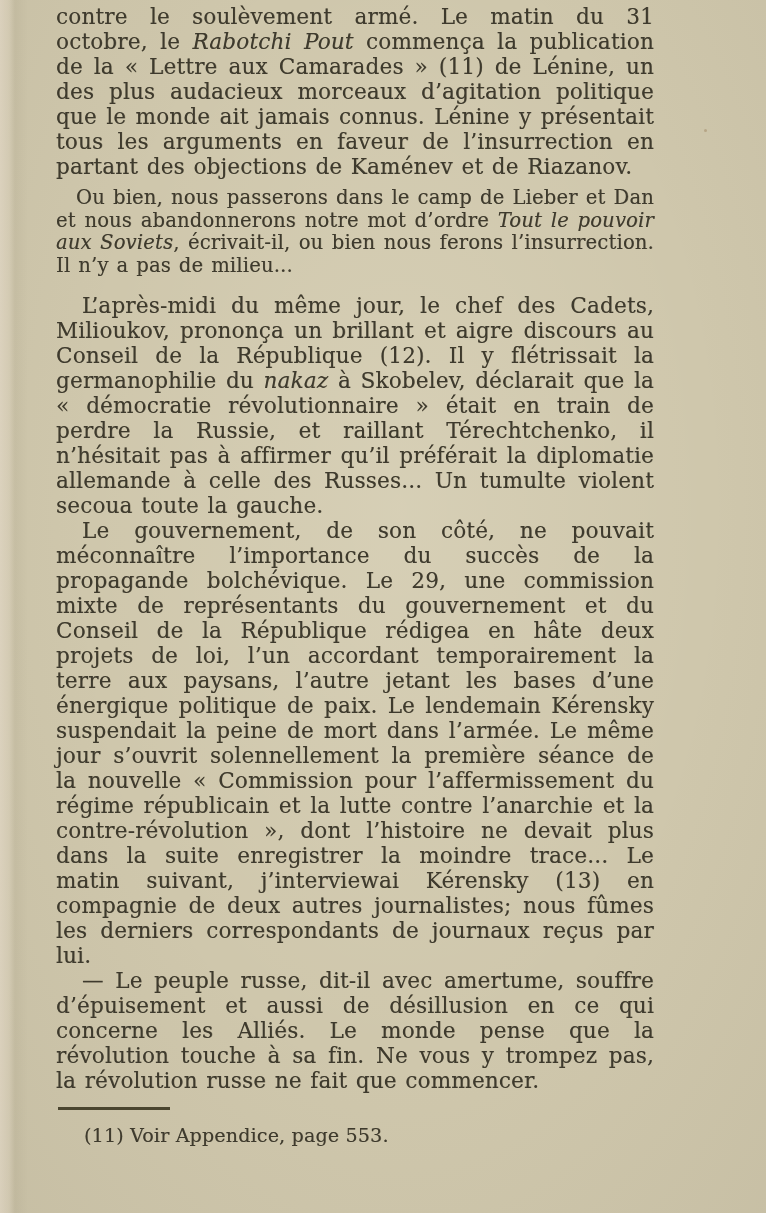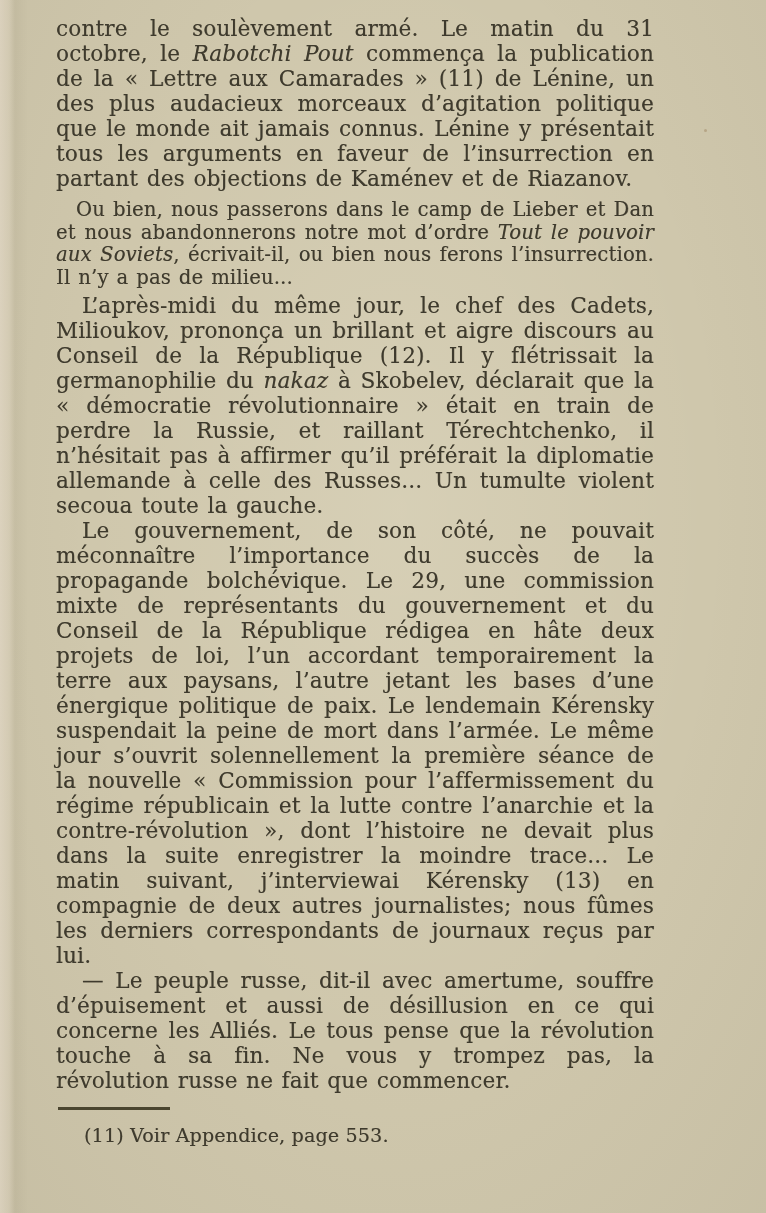--- a/index.html
+++ b/index.html
@@ -14,38 +14,38 @@
     background-image:
       linear-gradient(90deg, rgba(232,221,206,0.55) 0px, rgba(232,221,206,0.28) 9px, rgba(70,60,40,0.05) 15px, rgba(70,60,40,0.0) 28px),
       radial-gradient(ellipse at 52% 42%, rgba(255,250,233,0.16) 0%, rgba(255,250,233,0.0) 55%, rgba(70,60,40,0.06) 100%);
     font-family: "DejaVu Serif", "Liberation Serif", serif;
     color: #3e3a2d;
   }
   .page {
     box-sizing: border-box;
     width: 708px;
     height: 1213px;
-    padding: 16px 54px 0 56px;
+    padding: 4px 54px 0 56px;
     position: relative;
   }
   .body-text p {
     margin: 0;
     font-size: 21.5px;
     line-height: 25px;
     text-align: justify;
     letter-spacing: 0.2px;
     word-spacing: 1.5px;
     text-indent: 26px;
     text-shadow: 0.35px 0.25px 0.4px rgba(62,56,40,0.45);
   }
   .body-text p.no-indent { text-indent: 0; }
   .body-text p.p-quote {
     font-size: 19.5px;
     line-height: 22.5px;
-    margin: 8px 0 4px 0;
+    margin: 8px 0 16px 0;
     text-indent: 20px;
   }
   .it { font-style: italic; }
   .footnote-rule {
     width: 112px;
     height: 3px;
     background: #4a452f;
     margin: 14px 0 11px 2px;
   }
   .footnotes p {
@@ -74,21 +74,21 @@
   <article class="body-text">
 
     <p class="no-indent"><span>contre le soulèvement armé. Le matin du 31 octobre, le </span><span class="it">Rabotchi Pout</span><span> commença la publication de la « Lettre aux Camarades » (11) de Lénine, un des plus audacieux morceaux d’agitation politique que le monde ait jamais connus. Lénine y présentait tous les arguments en faveur de l’insurrection en partant des objections de Kaménev et de Riazanov.</span></p>
 
     <p class="p-quote"><span>Ou bien, nous passerons dans le camp de Lieber et Dan et nous abandonnerons notre mot d’ordre </span><span class="it">Tout le pouvoir aux Soviets</span><span>, écrivait-il, ou bien nous ferons l’insurrection. Il n’y a pas de milieu...</span></p>
 
     <p><span>L’après-midi du même jour, le chef des Cadets, Milioukov, prononça un brillant et aigre discours au Conseil de la République (12). Il y flétrissait la germanophilie du </span><span class="it">nakaz</span><span> à Skobelev, déclarait que la « démocratie révolutionnaire » était en train de perdre la Russie, et raillant Térechtchenko, il n’hésitait pas à affirmer qu’il préférait la diplomatie allemande à celle des Russes... Un tumulte violent secoua toute la gauche.</span></p>
 
     <p><span>Le gouvernement, de son côté, ne pouvait méconnaître l’importance du succès de la propagande bolchévique. Le 29, une commission mixte de représentants du gouvernement et du Conseil de la République rédigea en hâte deux projets de loi, l’un accordant temporairement la terre aux paysans, l’autre jetant les bases d’une énergique politique de paix. Le lendemain Kérensky suspendait la peine de mort dans l’armée. Le même jour s’ouvrit solennellement la première séance de la nouvelle « Commission pour l’affermissement du régime républicain et la lutte contre l’anarchie et la contre-révolution », dont l’histoire ne devait plus dans la suite enregistrer la moindre trace... Le matin suivant, j’interviewai Kérensky (13) en compagnie de deux autres journalistes; nous fûmes les derniers correspondants de journaux reçus par lui.</span></p>
 
-    <p><span>— Le peuple russe, dit-il avec amertume, souffre d’épuisement et aussi de désillusion en ce qui concerne les Alliés. Le tous pense que la révolution touche à sa fin. Ne vous y trompez pas, la révolution russe ne fait que commencer.</span></p>
+    <p><span>— Le peuple russe, dit-il avec amertume, souffre d’épuisement et aussi de désillusion en ce qui concerne les Alliés. Le monde pense que la révolution touche à sa fin. Ne vous y trompez pas, la révolution russe ne fait que commencer.</span></p>
 
 
 
   </article>
 
   <div class="footnote-rule"></div>
 
   <div class="footnotes">
     <p><span>(11) Voir Appendice, page 553.</span></p>
 

